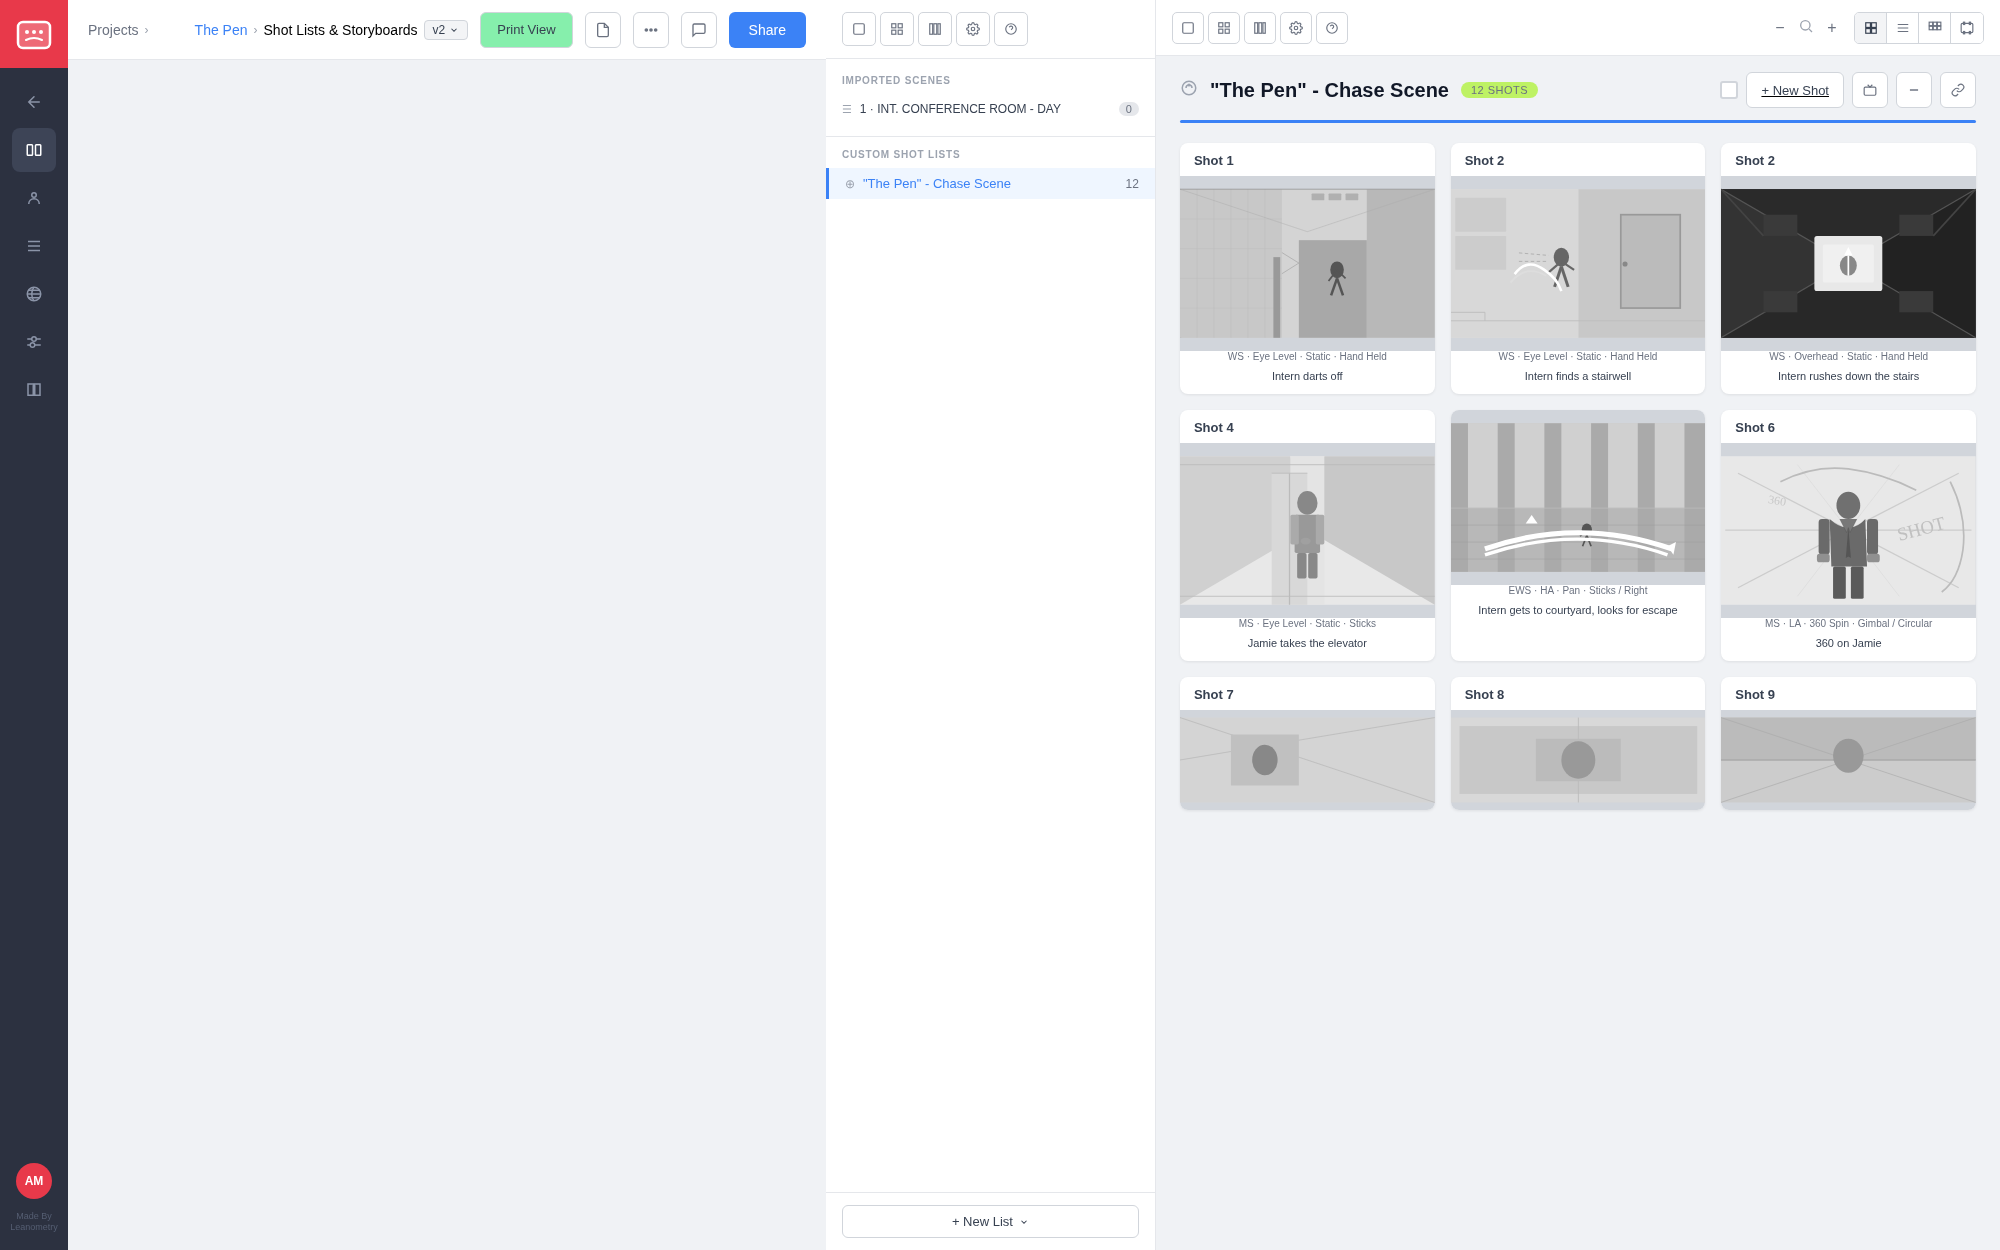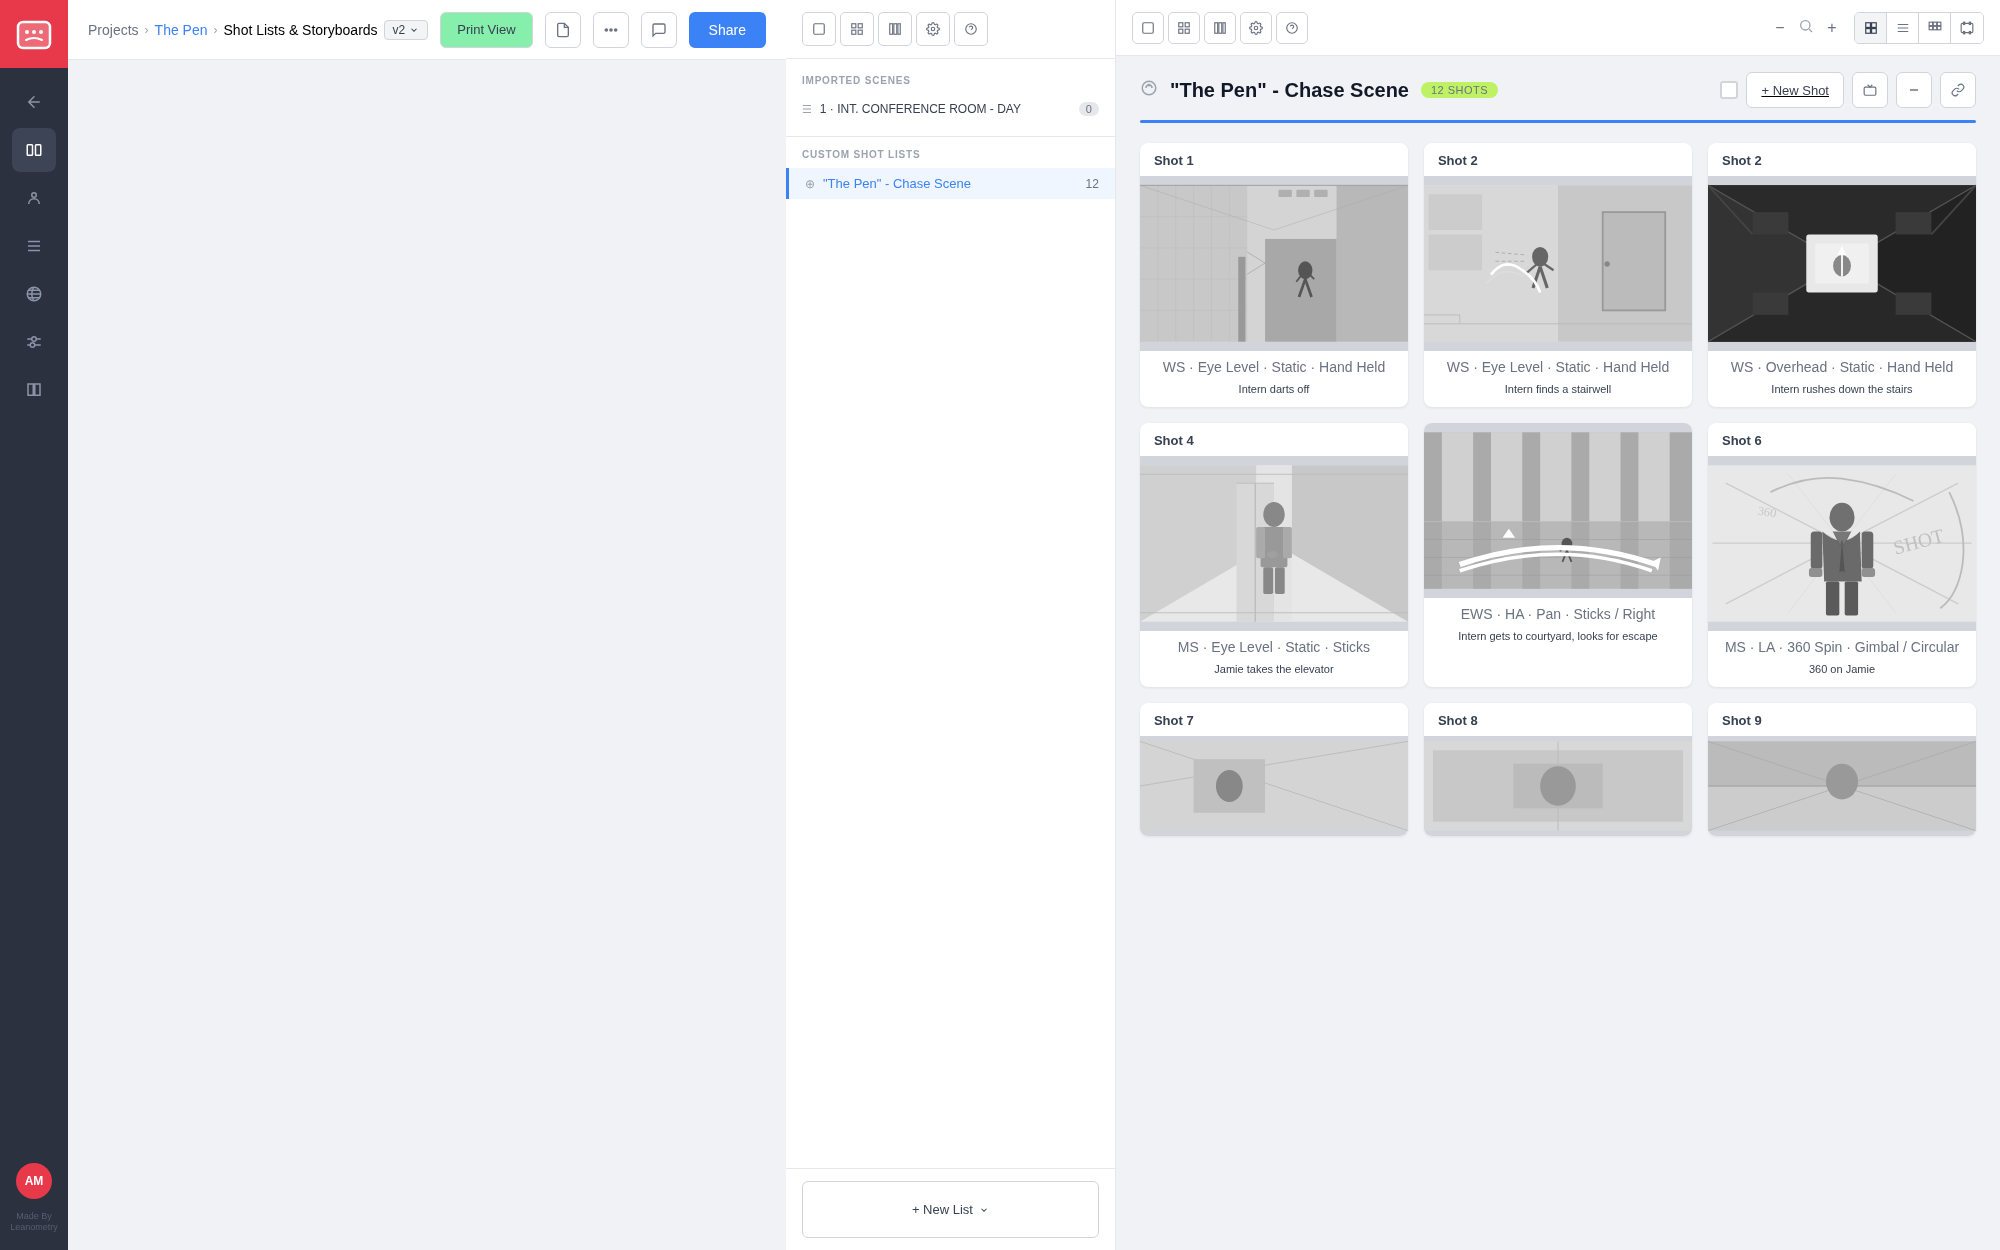--- a/index.html
+++ b/index.html
@@ -81,21 +81,21 @@
     }
     .breadcrumb {
       display: flex;
       align-items: center;
       gap: 6px;
       font-size: 14px;
       flex: 1;
     }
     .breadcrumb-projects { color: #6b7280; cursor: pointer; }
     .breadcrumb-sep { color: #9ca3af; font-size: 12px; }
-    .breadcrumb-pen { color: #3b82f6; cursor: pointer; font-weight: 500; }
+    .breadcrumb-pen { color: #3b82f6; cursor: pointer; font-weight: 500; margin-left: 40px; }
     .breadcrumb-current { color: #000000; font-weight: 500; }
     .version-badge {
       background: #f3f4f6;
       border: 1px solid #d1d5db;
       border-radius: 4px;
       padding: 2px 8px;
       font-size: 12px;
       color: #374151;
       cursor: pointer;
       display: flex; align-items: center; gap: 4px;
@@ -211,21 +211,21 @@
     .custom-shot-list-item .item-count { color: #6b7280; font-size: 12px; }
     .sidebar-footer {
       padding: 12px 16px;
       border-top: 1px solid #e5e7eb;
     }
     .new-list-btn {
       width: 100%;
       border: 1px solid #d1d5db;
       border-radius: 6px;
       background: #fff;
-      padding: 20px;
+      padding: 8px;
       font-size: 13px;
       color: #374151;
       cursor: pointer;
       display: flex; align-items: center; justify-content: center; gap: 6px;
     }
 
     
     .main-panel {
       flex: 1;
       display: flex;
@@ -367,22 +367,22 @@
       color: #374151;
     }
     .shot-image {
       width: 100%;
       height: 175px;
       background: #d1d5db;
       position: relative;
       overflow: hidden;
     }
     .shot-card-meta {
-      padding: 8px 14px 4px;
-      font-size: 14px;
+      padding: 0 14px 4px;
+      font-size: 10px;
       color: #6b7280;
       text-align: center;
     }
     .shot-card-desc {
       padding: 4px 14px 12px;
       font-size: 11px;
       color: #374151;
       text-align: center;
     }
 

